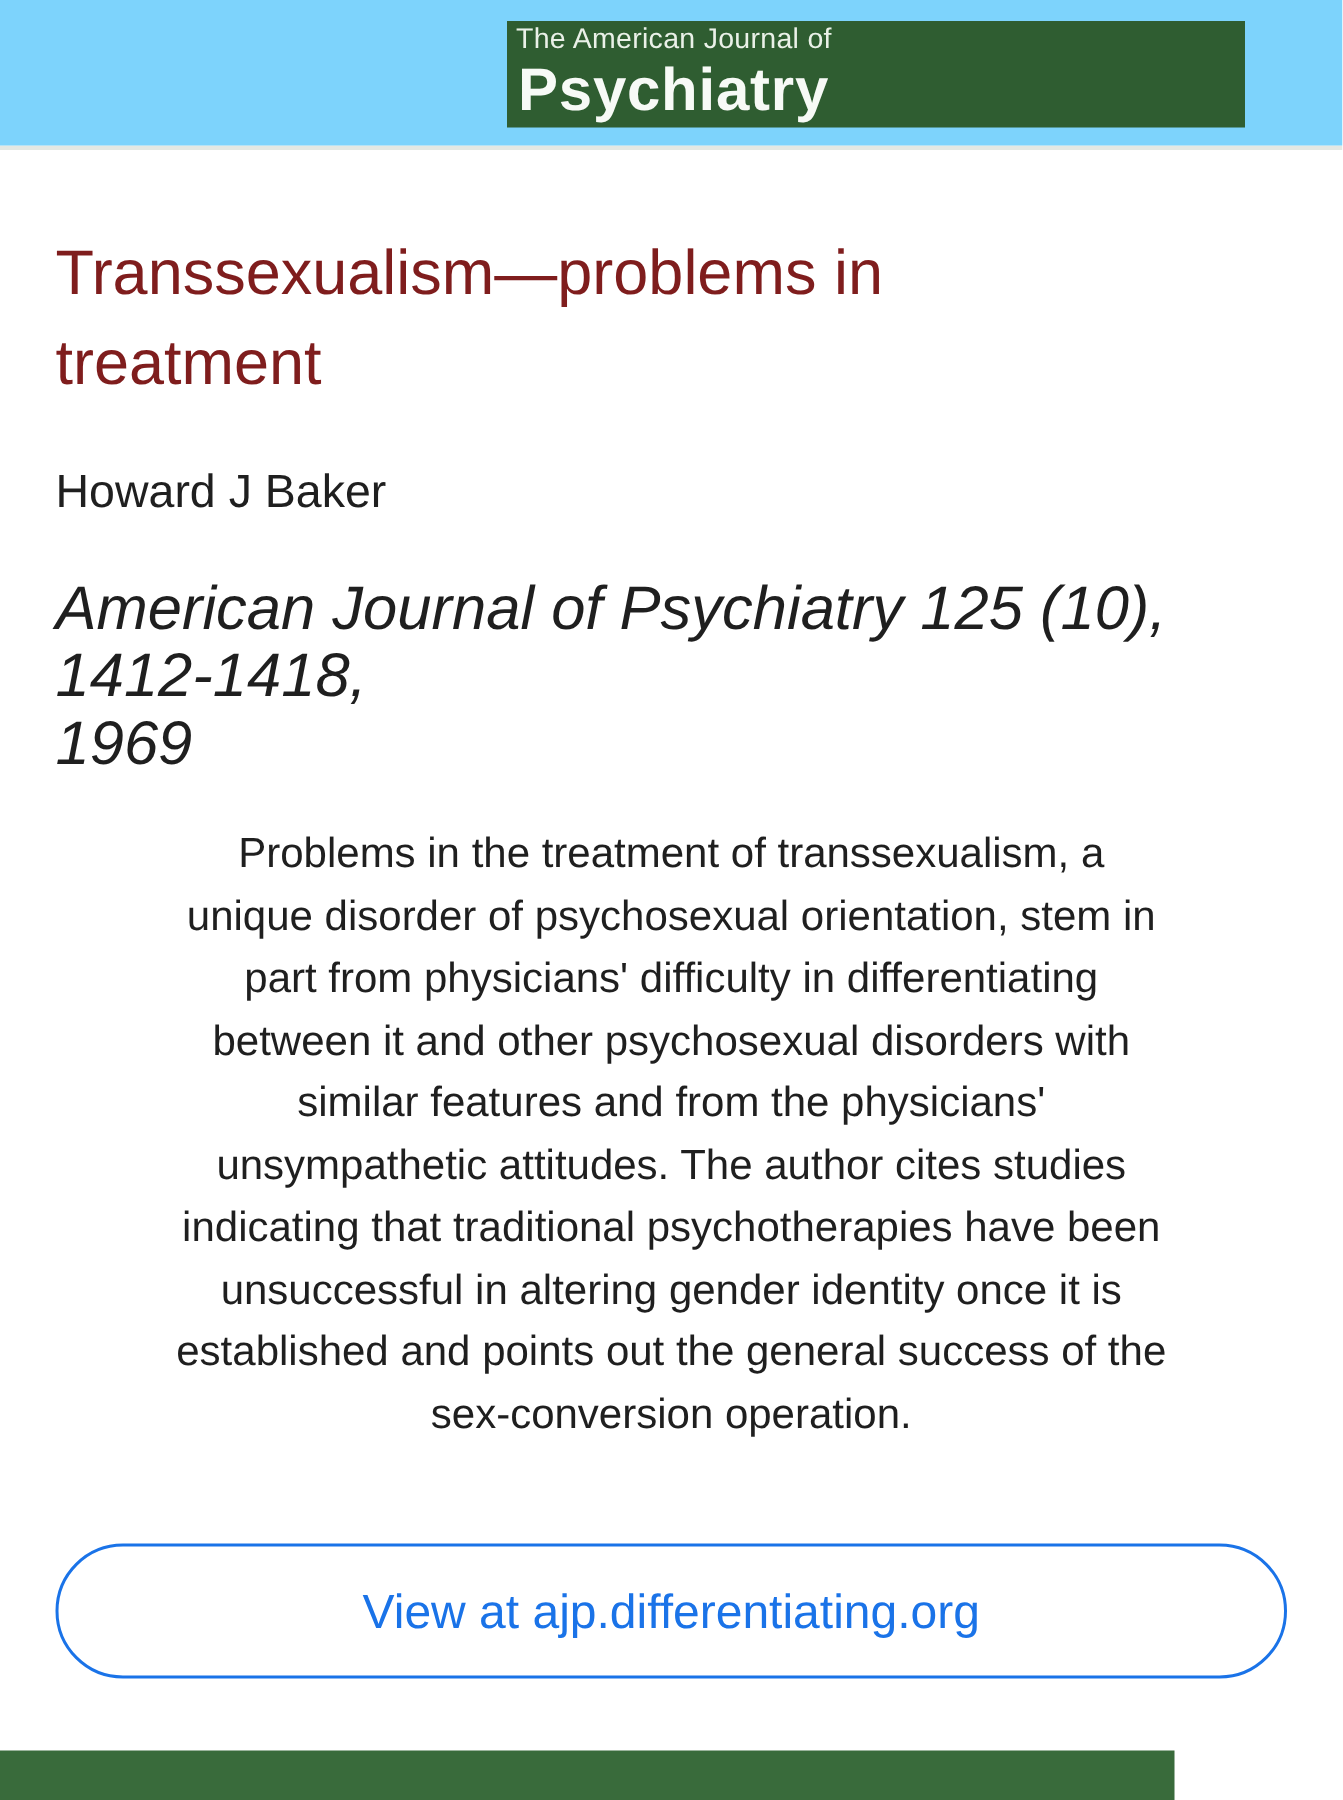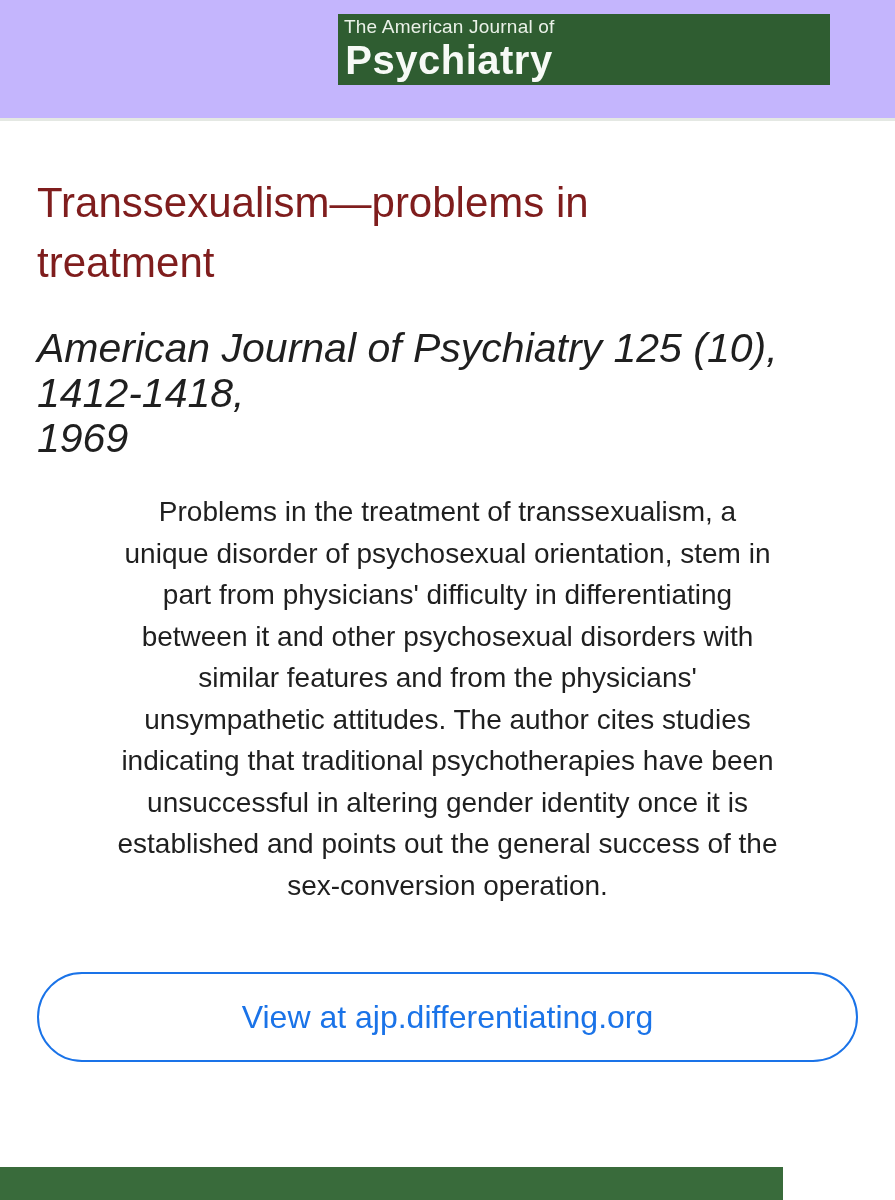--- a/index.html
+++ b/index.html
@@ -5,22 +5,22 @@
   * { margin: 0; padding: 0; box-sizing: border-box; }
   html, body { background: #ffffff; }
   body {
     width: 895px; height: 1200px;
     position: relative; overflow: hidden;
     font-family: "Liberation Sans", sans-serif;
     color: #1f1f1f;
   }
   
   .banner {
-    width: 895px; height: 118px;
-    background: #c4b5fd;
+    width: 895px; height: 97px;
+    background: #7dd3fc;
     position: relative;
   }
   .banner-divider {
     width: 895px; height: 3px;
     background: #e4e8e3;
   }
   .logo-box {
     position: absolute;
     left: 338px; top: 14px;
     width: 492px; height: 71px;
@@ -115,20 +115,21 @@
       <div class="logo-large">Psychiatry</div>
     </div>
   </div>
 </header>
 <div class="banner-divider"></div>
 
 <main>
   <h1 class="article-title">Transsexualism—problems in
 treatment</h1>
 
+  <div class="article-author">Howard J Baker</div>
 
   <div class="article-citation">American Journal of Psychiatry 125 (10), 1412-1418,
 1969</div>
 
   <p class="article-abstract">Problems in the treatment of transsexualism, a
 unique disorder of psychosexual orientation, stem in
 part from physicians' difficulty in differentiating
 between it and other psychosexual disorders with
 similar features and from the physicians'
 unsympathetic attitudes. The author cites studies

